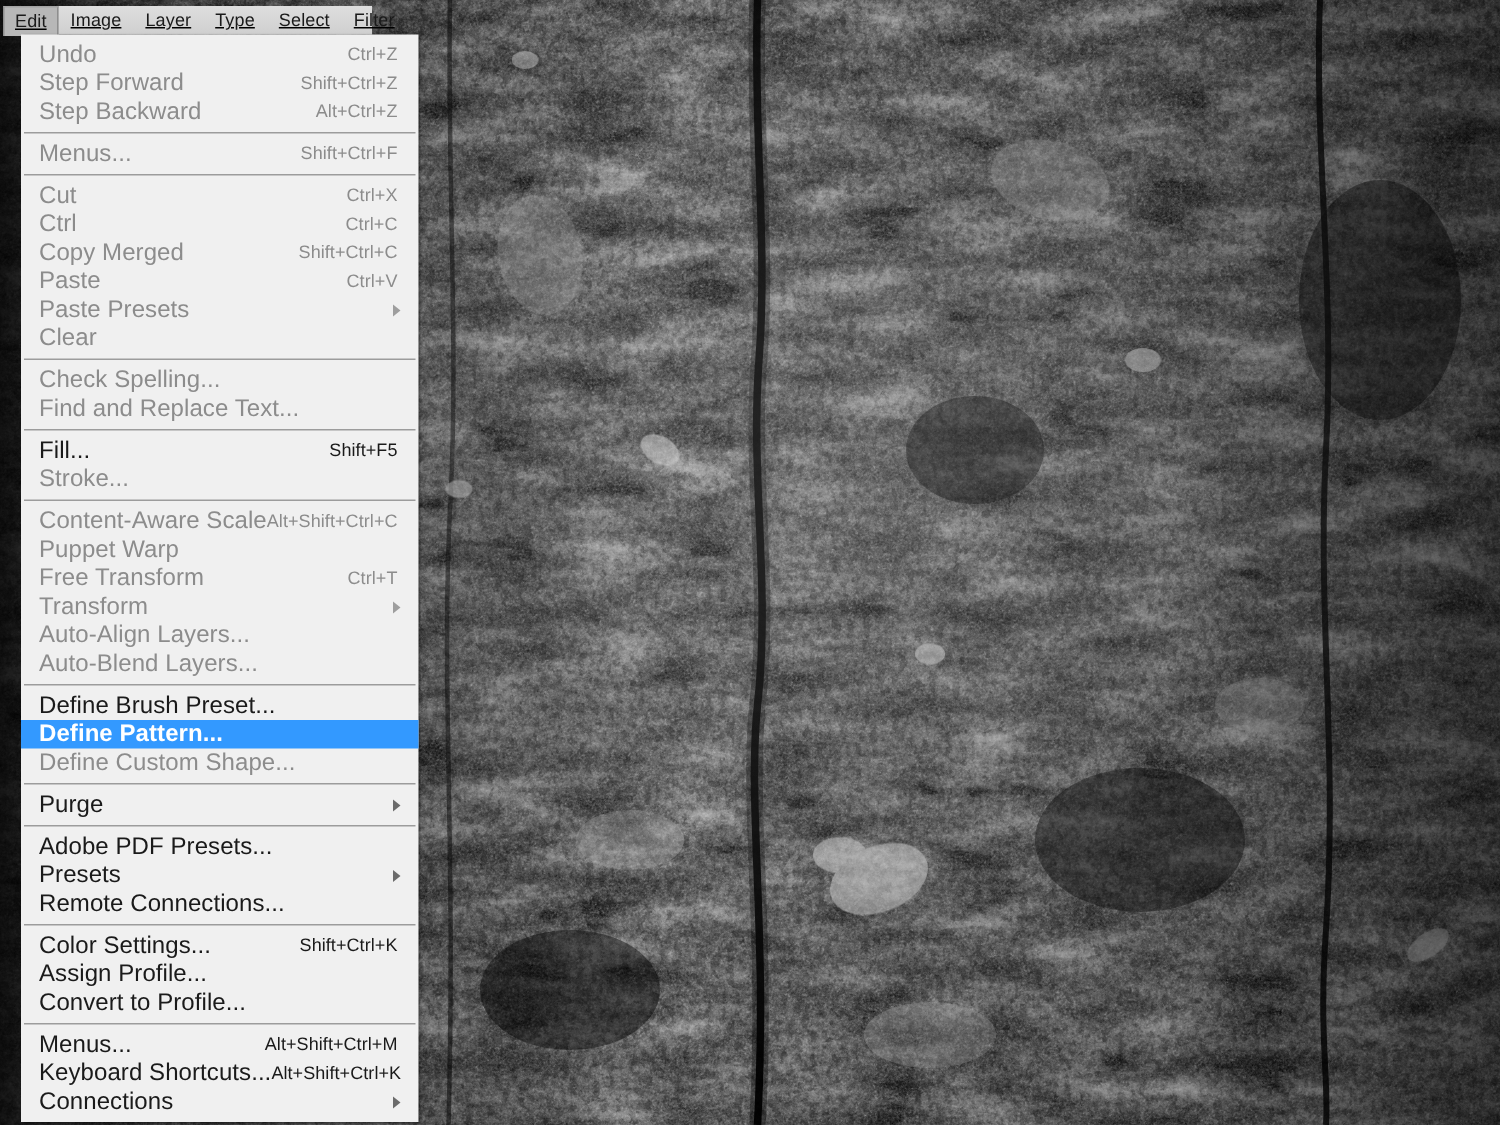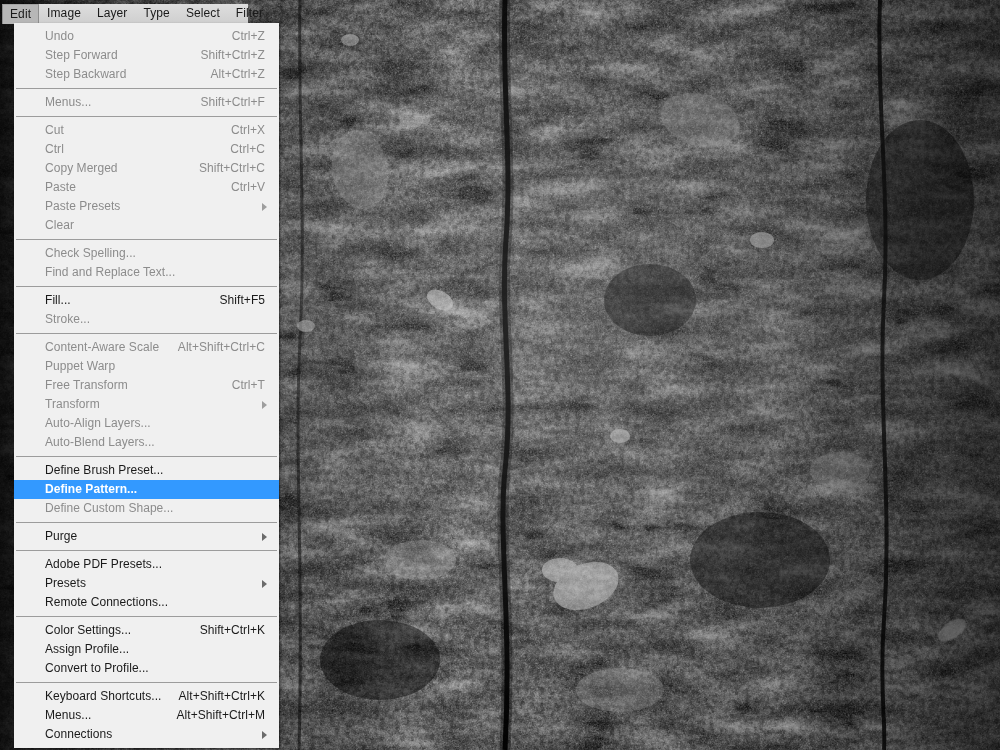--- a/index.html
+++ b/index.html
@@ -37,20 +37,21 @@
     left: 2px;
     top: 4px;
     width: 246px;
     height: 19px;
     background: #d4d0c8;
     background: linear-gradient(#dedede, #cfcfcf);
     display: flex;
     align-items: center;
     z-index: 40;
     box-sizing: border-box;
+    text-decoration: underline;
   }
   .menubar-item {
     display: flex;
     align-items: center;
     padding: 0 8px;
     font-size: 12px;
     color: #1a1a1a;
     line-height: 19px;
     white-space: nowrap;
     letter-spacing: 0.1px;
@@ -82,23 +83,22 @@
     height: 19px;
     line-height: 19px;
     display: flex;
     align-items: center;
     padding: 0 10px 0 12px;
     box-sizing: border-box;
     white-space: nowrap;
   }
   .mi-label {
     flex: 0 1 auto;
-    font-size: 12px;
+    font-size: 16px;
     letter-spacing: 0.05px;
-    margin-left: 19px;
   }
   .mi-spacer { flex: 1 1 auto; }
   .mi-shortcut {
     font-size: 12px;
     padding-right: 4px;
     letter-spacing: 0.05px;
   }
   .menu-item.enabled .mi-label,
   .menu-item.enabled .mi-shortcut { color: #1a1a1a; }
   .menu-item.disabled .mi-label,
@@ -362,29 +362,29 @@
       <div class="menu-item enabled">
         <span class="mi-label">Assign Profile...</span>
         <span class="mi-spacer"></span>
       </div>
       <div class="menu-item enabled">
         <span class="mi-label">Convert to Profile...</span>
         <span class="mi-spacer"></span>
       </div>
       <div class="menu-sep"></div>
       <div class="menu-item enabled">
+        <span class="mi-label">Menus...</span>
+        <span class="mi-spacer"></span>
+        <span class="mi-shortcut">Alt+Shift+Ctrl+M</span>
+      </div>
+      <div class="menu-item enabled">
         <span class="mi-label">Keyboard Shortcuts...</span>
         <span class="mi-spacer"></span>
         <span class="mi-shortcut">Alt+Shift+Ctrl+K</span>
       </div>
       <div class="menu-item enabled">
-        <span class="mi-label">Menus...</span>
-        <span class="mi-spacer"></span>
-        <span class="mi-shortcut">Alt+Shift+Ctrl+M</span>
-      </div>
-      <div class="menu-item enabled">
         <span class="mi-label">Connections</span>
         <span class="mi-spacer"></span>
         <span class="submenu-arrow"></span>
       </div>
     </div>
 
 </div>
 
 </body></html>

